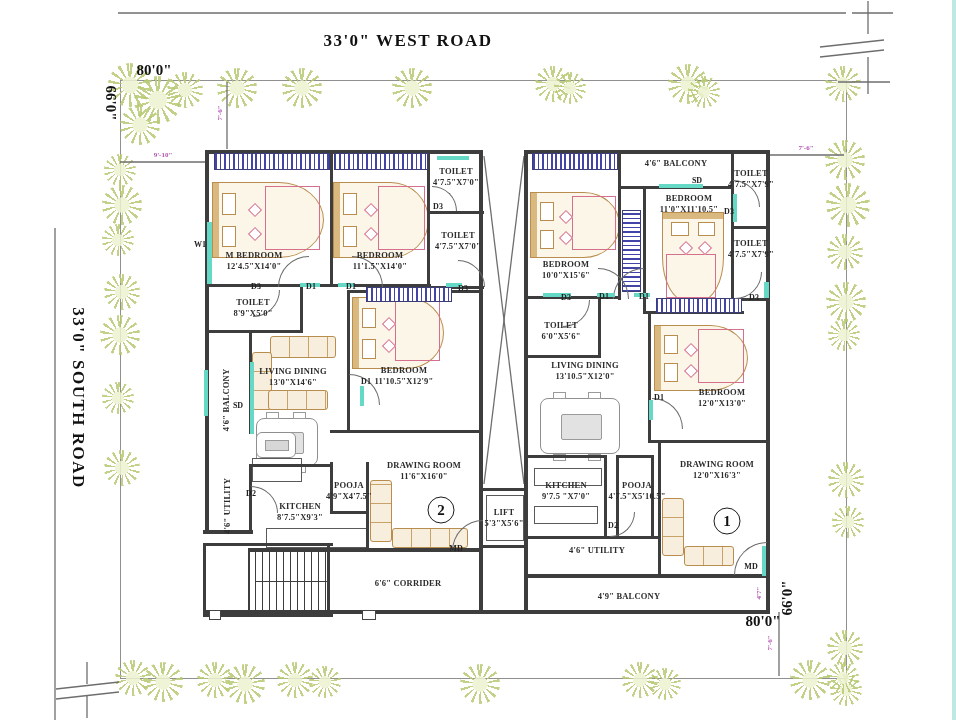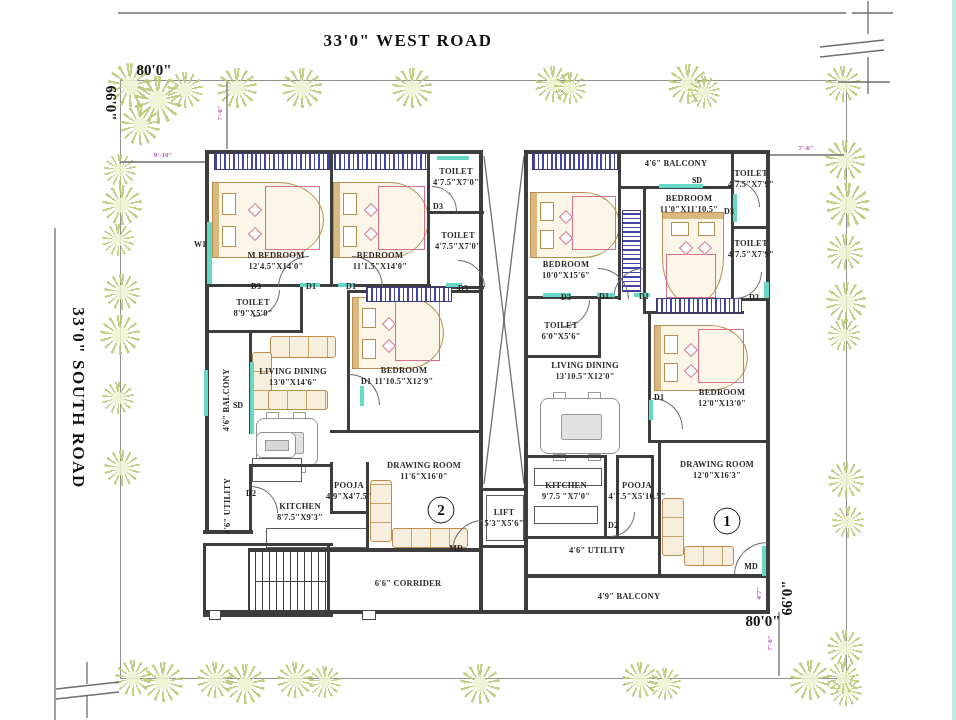--- a/index.html
+++ b/index.html
@@ -293,21 +293,21 @@
       <div class="stair-line" style="left: 269px; top: 550px; width: 1.4px; height: 62px;"></div>
       <div class="stair-line" style="left: 276px; top: 550px; width: 1.4px; height: 62px;"></div>
       <div class="stair-line" style="left: 283px; top: 550px; width: 1.4px; height: 62px;"></div>
       <div class="stair-line" style="left: 290px; top: 550px; width: 1.4px; height: 62px;"></div>
       <div class="stair-line" style="left: 297px; top: 550px; width: 1.4px; height: 62px;"></div>
       <div class="stair-line" style="left: 304px; top: 550px; width: 1.4px; height: 62px;"></div>
       <div class="stair-line" style="left: 311px; top: 550px; width: 1.4px; height: 62px;"></div>
       <div class="stair-line" style="left: 318px; top: 550px; width: 1.4px; height: 62px;"></div>
       <div class="stair-line" style="left: 325px; top: 550px; width: 1.4px; height: 62px;"></div>
       <div class="stair-line" style="left: 255px; top: 581px; width: 72px; height: 1.4px;"></div>
-      <div class="room-label" style="left: 276px; top: 261px;">M BEDROOM
+      <div class="room-label" style="left: 254px; top: 261px;">M BEDROOM
 12'4.5"X14'0"</div>
       <div class="room-label" style="left: 380px; top: 261px;">BEDROOM
 11'1.5"X14'0"</div>
       <div class="room-label" style="left: 456px; top: 177px;">TOILET
 4'7.5"X7'0"</div>
       <div class="room-label" style="left: 458px; top: 241px;">TOILET
 4'7.5"X7'0"</div>
       <div class="room-label" style="left: 253px; top: 308px;">TOILET
 8'9"X5'0"</div>
       <div class="room-label v" style="left: 226px; top: 400px;">4'6" BALCONY</div>

